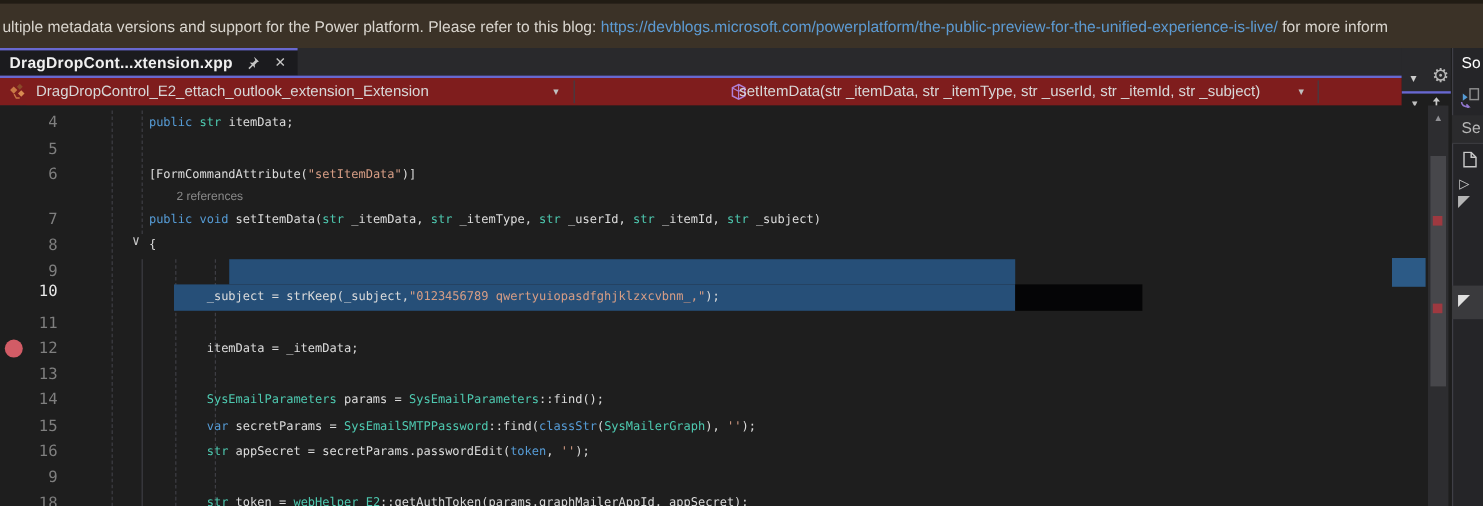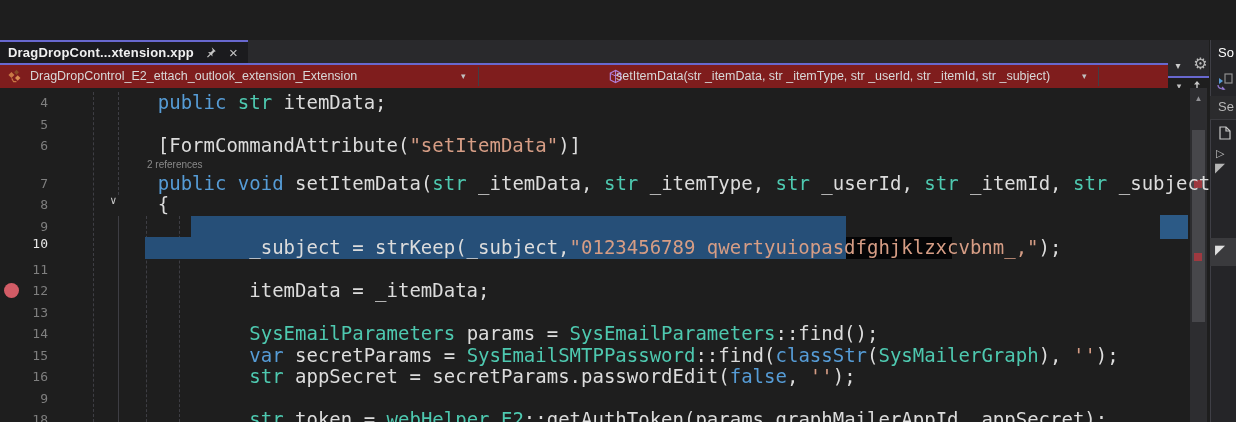--- a/index.html
+++ b/index.html
@@ -41,22 +41,22 @@
   .splitter { left:1187px; top:79px; width:20px; height:20px; cursor:pointer; }
 
   
   .editor { left:0; top:88px; width:1209px; height:334px; background:#1e1e1e; overflow:hidden; }
   .glyphmargin { left:0; top:88px; width:22px; height:334px; background:#2b2b2f; }
   .guide { position:absolute; width:0; border-left:1px dashed #3e3e44; }
   .guide.solid { border-left-style:solid; }
   .ln { position:absolute; left:22px; width:26px; text-align:right; color:var(--linenum);
     font-family:"DejaVu Sans Mono", monospace; font-size:13px; height:21.5px; line-height:21.5px; cursor:pointer; }
   .ln.cur { color:#e8e8e8; }
-  .codeline { position:absolute; left:112px; white-space:pre; height:21.5px; line-height:21.5px;
-    font-family:"DejaVu Sans Mono", monospace; font-size:19px; color:var(--code-plain); cursor:text; z-index:3; }
+  .codeline { position:absolute; left:100px; white-space:pre; height:21.5px; line-height:21.5px;
+    font-family:"DejaVu Sans Mono", monospace; font-size:10px; color:var(--code-plain); cursor:text; z-index:3; }
   .tk-kw { color:var(--code-keyword); } .tk-ty { color:var(--code-type); }
   .tk-st { color:var(--code-string); } .tk-cm { color:var(--code-comment); } .tk-pl { color:var(--code-plain); }
   .codelens { position:absolute; left:147px; color:#8a8a8a; font-size:10px; font-family:"Liberation Sans",sans-serif; cursor:pointer; z-index:3; }
   .selrect { position:absolute; background:var(--selection); z-index:2; }
   .blackbox { position:absolute; background:#050506; z-index:2; }
   .breakpoint { position:absolute; width:15px; height:15px; border-radius:50%; background:var(--breakpoint); cursor:pointer; z-index:4; }
   .foldchev { position:absolute; color:#c8c8c8; font-size:11px; font-family:"DejaVu Sans Mono",monospace; z-index:4; cursor:pointer; }
   .blue-anno { left:1160px; top:215px; width:28px; height:24px; background:#2c5a86; }
 
   
@@ -73,20 +73,21 @@
   .rp-row-hl { left:1210px; top:238px; width:26px; height:28px; background:#3a3a3d; }
   .rp-tri { position:absolute; color:#b5b5b5; font-size:13px; }
   .rp-arrow { left:1216px; top:147px; color:#c8c8c8; font-size:11px; cursor:pointer; }
   .rp-icon { position:absolute; }
 </style>
 </head>
 <body>
 
 <div id="root" style="--accent: #6868cf; --notif-bg: #3b3227; --notif-fg: #d9d5ce; --notif-link: #5d9bd3; --selection: #264f78; --breakpoint: #d25c66; --linenum: #7f7f7f; --code-plain: #dcdcdc; --code-keyword: #569cd6; --code-type: #4ec9b0; --code-string: #d69d85; --code-comment: #57a64a;">
 
+  <div class="abs notifbar"><span>ultiple metadata versions and support for the Power platform. Please refer to this blog: </span><a>https://devblogs.microsoft.com/powerplatform/the-public-preview-for-the-unified-experience-is-live/</a><span> for more inform</span></div>
 
   <div class="abs tabstrip"></div>
   <div class="abs tab">
     <span class="tab-title">DragDropCont...xtension.xpp</span>
     <span class="ticon">
       <svg width="13" height="13" viewBox="0 0 16 16">
           <path d="M9.5 1.5l5 5-1.8.7-2.5 2.5.3 3.3-2.2-2.2-3.5 3.5-1.1-1.1 3.5-3.5-2.2-2.2 3.3.3 2.5-2.5z" fill="#c5c5c5"></path>
         </svg>
     </span>
     <span class="ticon close">×</span>
@@ -163,21 +164,21 @@
       <div class="ln" style="top: 192px;">12</div>
       <div class="breakpoint" style="left: 4px; top: 195px;"></div>
       <div class="codeline" style="top: 192px;"><span class="tk-pl">            itemData = _itemData;</span></div>
       <div class="ln" style="top: 213.5px;">13</div>
       <div class="codeline" style="top: 213.5px;"></div>
       <div class="ln" style="top: 235px;">14</div>
       <div class="codeline" style="top: 235px;"><span class="tk-pl">            </span><span class="tk-ty">SysEmailParameters </span><span class="tk-pl">params = </span><span class="tk-ty">SysEmailParameters</span><span class="tk-pl">::find();</span></div>
       <div class="ln" style="top: 256.5px;">15</div>
       <div class="codeline" style="top: 256.5px;"><span class="tk-pl">            </span><span class="tk-kw">var </span><span class="tk-pl">secretParams = </span><span class="tk-ty">SysEmailSMTPPassword</span><span class="tk-pl">::find(</span><span class="tk-kw">classStr</span><span class="tk-pl">(</span><span class="tk-ty">SysMailerGraph</span><span class="tk-pl">), </span><span class="tk-st">''</span><span class="tk-pl">);</span></div>
       <div class="ln" style="top: 278px;">16</div>
-      <div class="codeline" style="top: 278px;"><span class="tk-pl">            </span><span class="tk-ty">str </span><span class="tk-pl">appSecret = secretParams.passwordEdit(</span><span class="tk-kw">false</span><span class="tk-pl">, </span><span class="tk-st">''</span><span class="tk-pl">);</span></div>
+      <div class="codeline" style="top: 278px;"><span class="tk-pl">            </span><span class="tk-ty">str </span><span class="tk-pl">appSecret = secretParams.passwordEdit(</span><span class="tk-kw">token</span><span class="tk-pl">, </span><span class="tk-st">''</span><span class="tk-pl">);</span></div>
       <div class="ln" style="top: 299.5px;">9</div>
       <div class="codeline" style="top: 299.5px;"></div>
       <div class="ln" style="top: 321px;">18</div>
       <div class="codeline" style="top: 321px;"><span class="tk-pl">            </span><span class="tk-ty">str </span><span class="tk-pl">token = </span><span class="tk-ty">webHelper_E2</span><span class="tk-pl">::getAuthToken(params.graphMailerAppId, appSecret);</span></div>
     </div>
 
   <div class="abs sbar"></div>
   <div class="abs sbar-up">▲</div>
   <div class="abs sbar-thumb"></div>
   <div class="abs sbar-mark" style="top:180px;"></div>

